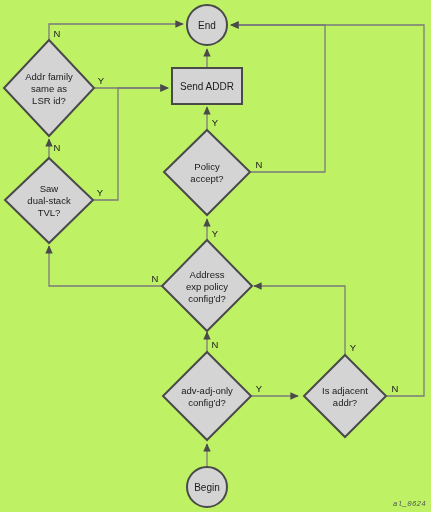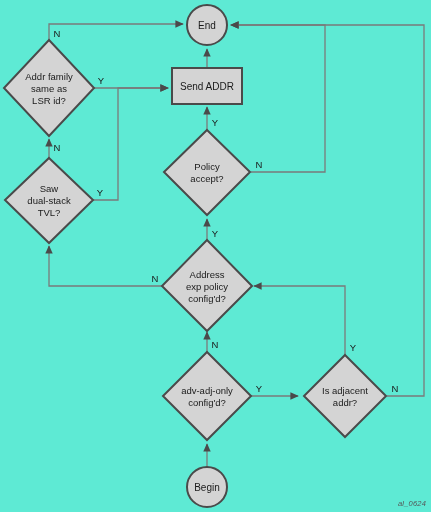--- a/index.html
+++ b/index.html
@@ -7,21 +7,21 @@
     padding: 0;
     background: #ffffff;
   }
   body {
     font-family: "Liberation Sans", sans-serif;
   }
   #canvas {
     position: relative;
     width: 431px;
     height: 512px;
-    background: #5eead4;
+    background: #bef264;
     overflow: hidden;
   }
   #flow-svg {
     position: absolute;
     left: 0;
     top: 0;
     width: 431px;
     height: 512px;
   }
   .node-shape {
@@ -57,21 +57,21 @@
     font-family: "Liberation Sans", sans-serif;
     font-size: 9.5px;
     fill: #1a1a1a;
     text-anchor: middle;
     dominant-baseline: middle;
   }
   .caption {
     position: absolute;
     right: 5px;
     bottom: 4px;
-    font-family: Liberation Sans, sans-serif;
+    font-family: Liberation Mono, monospace;
     font-style: italic;
     font-size: 7.5px;
     color: #555555;
     letter-spacing: 0.2px;
   }
 </style>
 </head>
 <body>
 
 <div id="canvas">

